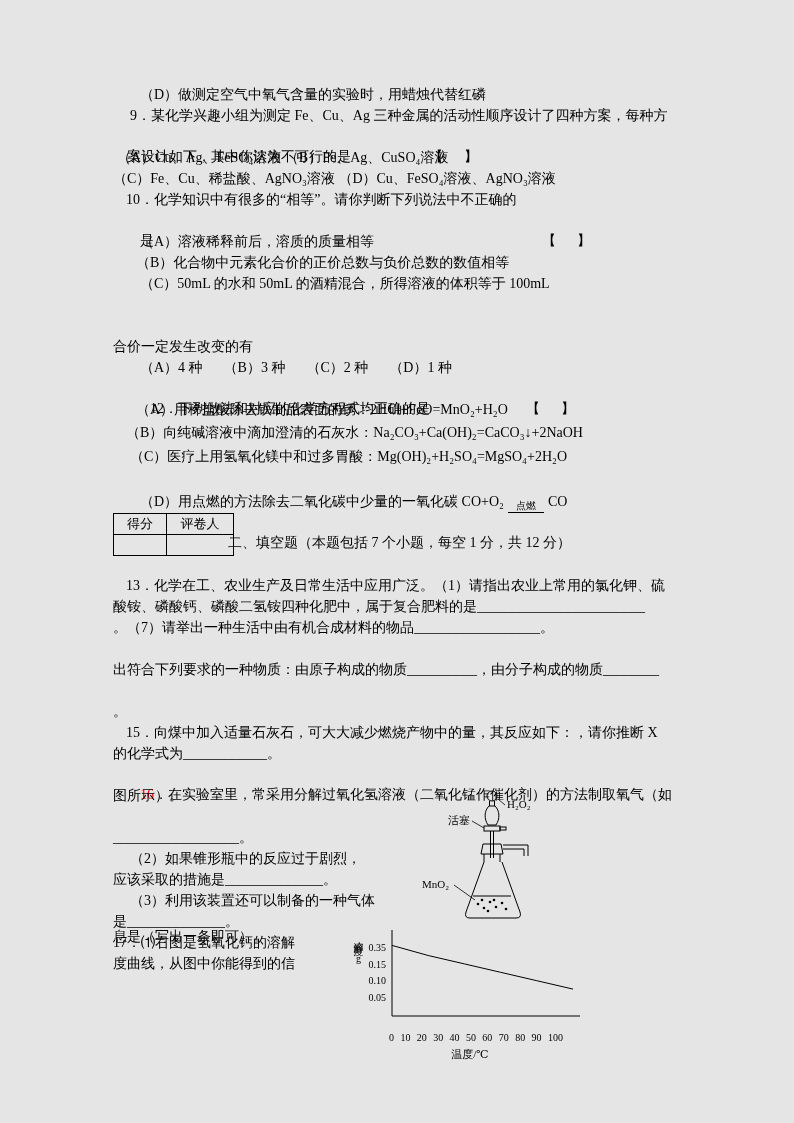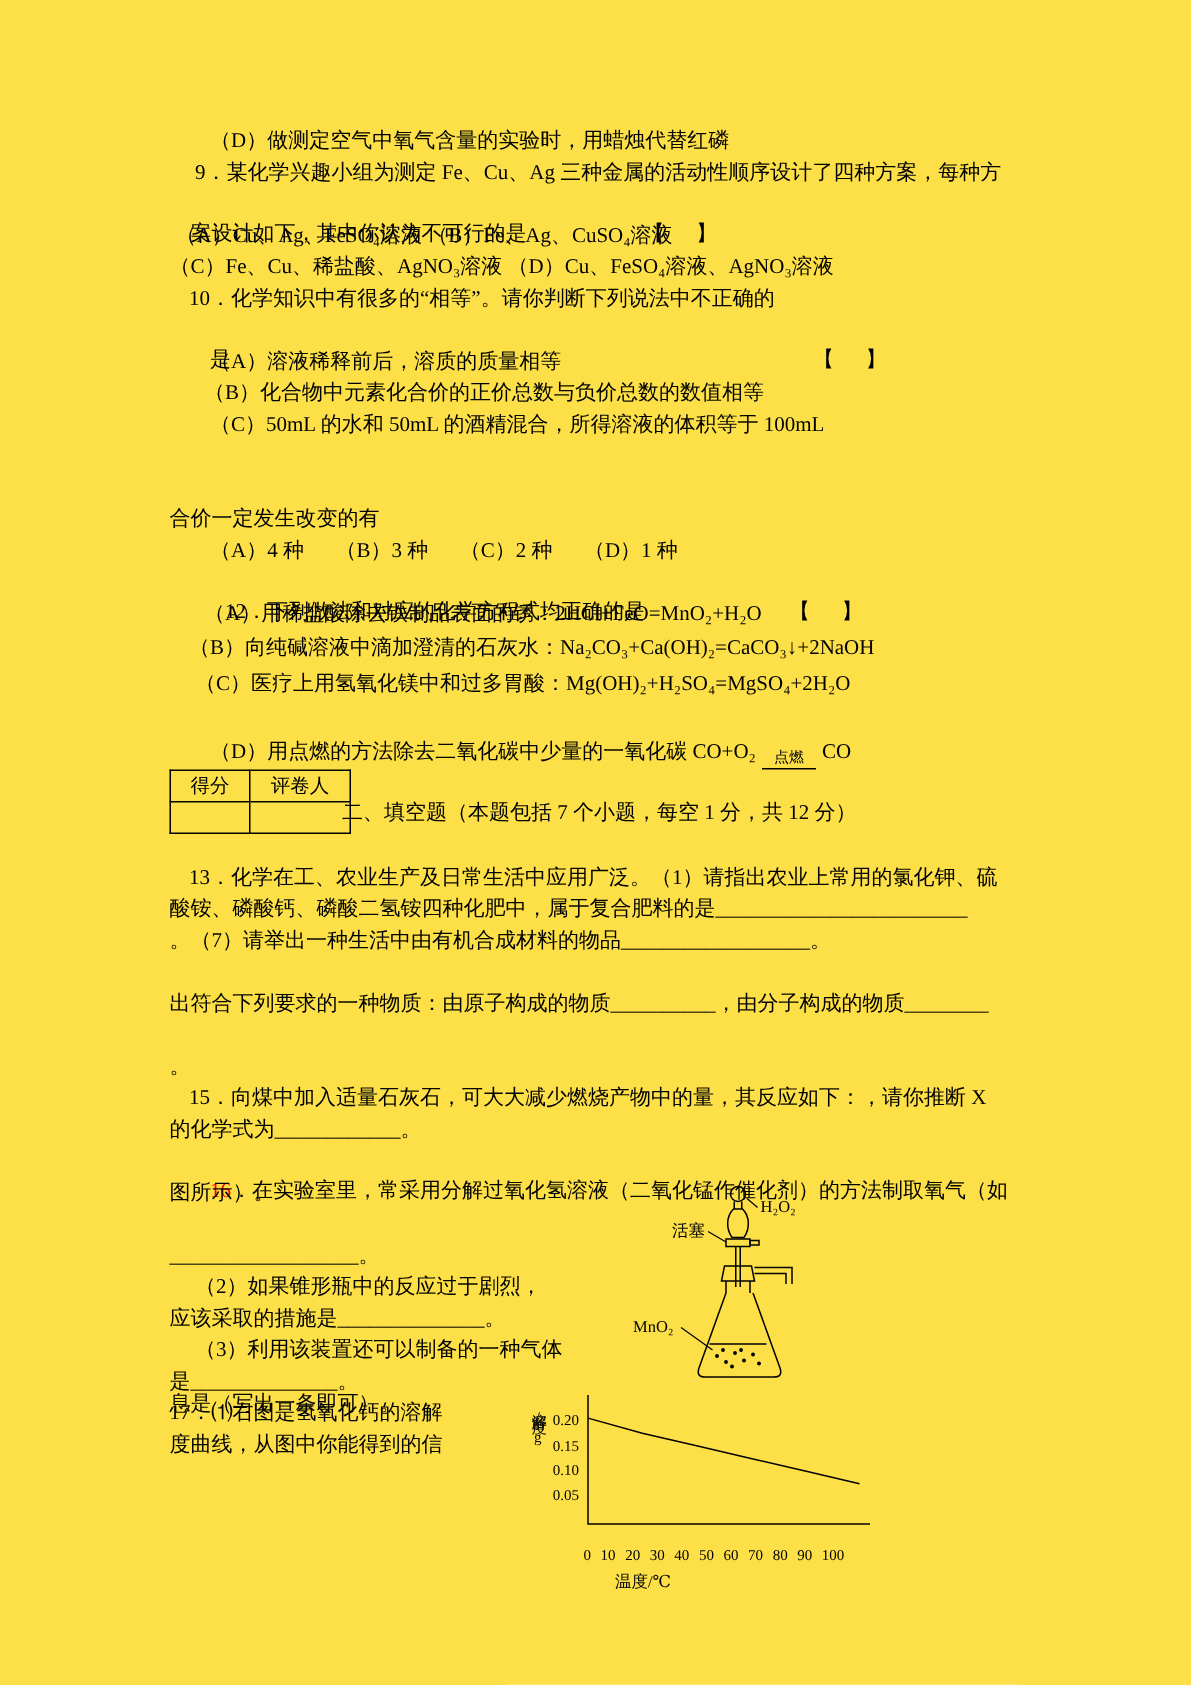--- a/index.html
+++ b/index.html
@@ -1,36 +1,36 @@
 <!DOCTYPE html>
 <html><head>
 <meta charset="utf-8">
 <style>
   body{margin:0;background:#ffffff}
-  .page{position:relative;width:794px;height:1123px;margin:0 auto;background:#fde047;
+  .page{position:relative;width:794px;height:1123px;margin:0 auto;background:#e5e5e5;
         font-family:"Liberation Serif","DejaVu Serif",serif;font-size:14px;color:#000;overflow:hidden}
   .ln{position:absolute;white-space:pre;line-height:20px}
   .red{color:#ff0000}
   .score-table{position:absolute;left:113px;top:513px;border-collapse:collapse;font-size:13px;text-align:center}
   .score-table td{border:1px solid #000;height:20px;padding:0 3px}
   .score-table td.c1{width:46px}
   .score-table td.c2{width:60px}
   .cond-wrap{display:inline-block;vertical-align:-3px;margin:0 4px}
   .cond{display:block;font-size:10px;line-height:12px;padding:0 8px;border-bottom:1px solid #000;text-align:center}
   .apparatus{position:absolute;left:420px;top:788px;width:135px;height:142px}
   .apparatus svg{display:block}
   .apparatus text{font-size:11px;font-family:inherit}
   .chart{position:absolute;left:350px;top:928px;width:242px;height:136px;font-size:10px}
   .chart .ylab{position:absolute;left:2px;top:6px;writing-mode:vertical-rl;text-orientation:upright;
                font-size:10px;letter-spacing:2px;line-height:12px}
   .chart .ytick{position:absolute;left:12px;width:24px;text-align:right;line-height:10px}
   .chart .plot{position:absolute;left:38px;top:0}
   .chart .xticks{position:absolute;left:39px;top:104px;width:174px;display:flex;justify-content:space-between}
   .chart .xticks span{text-align:center}
-  .chart .xlab{position:absolute;left:60px;top:119px;width:120px;font-size:11px}
+  .chart .xlab{position:absolute;left:60px;top:119px;width:120px;text-align:center;font-size:11px}
 </style>
 </head>
 <body>
 
 <div class="page">
 
   <div class="ln" style="left:140px;top:85px">（D）做测定空气中氧气含量的实验时，用蜡烛代替红磷</div>
 
   <div class="ln" style="left:130px;top:106px">9．某化学兴趣小组为测定 Fe、Cu、Ag 三种金属的活动性顺序设计了四种方案，每种方</div>
   <div class="ln" style="left:113px;top:127px">
@@ -141,21 +141,21 @@
         <line x1="34" y1="97" x2="55" y2="112"></line>
       </g>
       <text x="28" y="36">活塞</text>
       <text x="87" y="20">H₂O₂</text>
       <text x="2" y="100">MnO₂</text>
     </svg>
   </div>
 
   <div class="chart">
     <div class="ylab">溶解度/g</div>
-    <div class="ytick" style="top:15px">0.20</div>
+    <div class="ytick" style="top:15px">0.35</div>
     <div class="ytick" style="top:32px">0.15</div>
     <div class="ytick" style="top:48px">0.10</div>
     <div class="ytick" style="top:65px">0.05</div>
     <svg class="plot" width="200" height="96" viewBox="0 0 200 96">
       <path d="M4,2 V88 H192" fill="none" stroke="#000" stroke-width="1"></path>
       <polyline fill="none" stroke="#000" stroke-width="1" points="4.0,17.4 40.2,27.5 76.4,35.9 112.6,44.3 148.8,52.7 185.0,61.1"></polyline>
     </svg>
     <div class="xticks">
       <span>0</span>
       <span>10</span>

